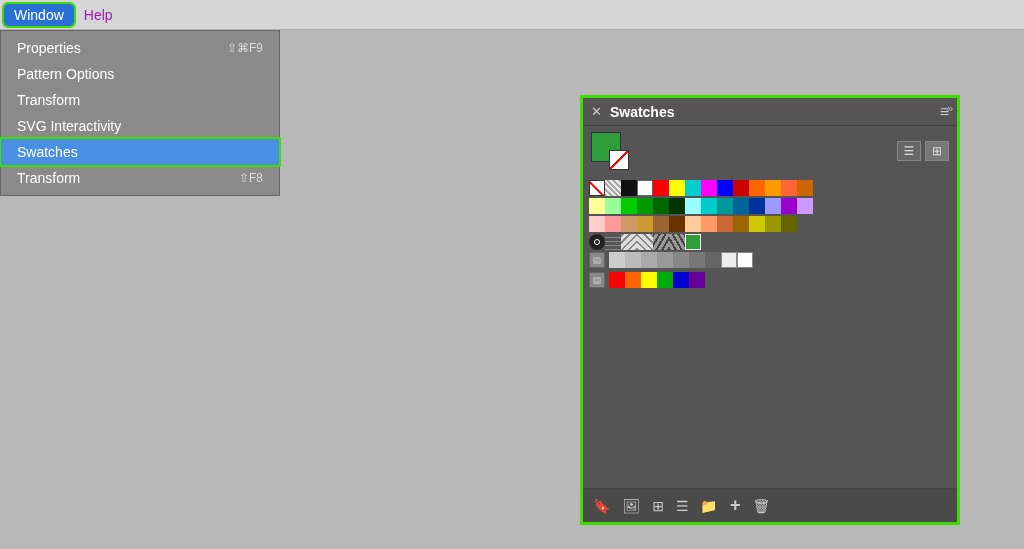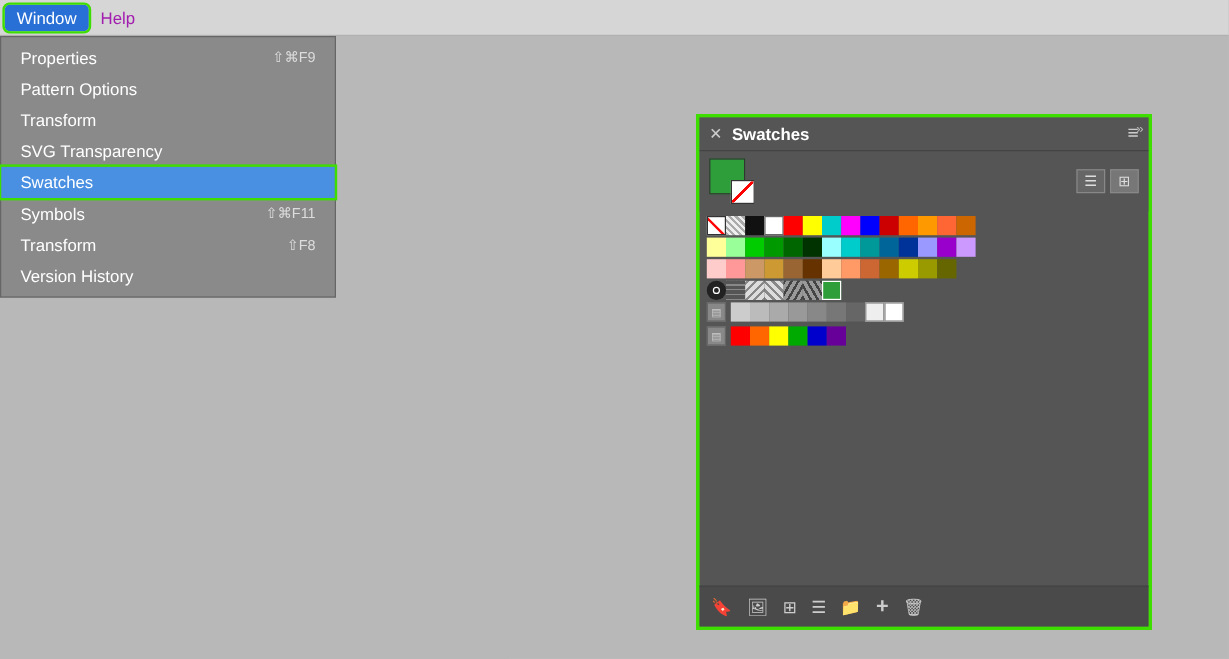--- a/index.html
+++ b/index.html
@@ -248,35 +248,28 @@
     <span>Properties</span>
     <span class="shortcut">⇧⌘F9</span>
   </div>
   <div class="menu-item">
     <span>Pattern Options</span>
   </div>
   <div class="menu-item">
     <span>Transform</span>
   </div>
   <div class="menu-item">
-    <span>SVG Transparency</span>
+    <span>SVG Interactivity</span>
   </div>
   <div class="menu-item selected">
     <span>Swatches</span>
   </div>
   <div class="menu-item">
-    <span>Symbols</span>
-    <span class="shortcut">⇧⌘F11</span>
-  </div>
-  <div class="menu-item">
     <span>Transform</span>
     <span class="shortcut">⇧F8</span>
-  </div>
-  <div class="menu-item">
-    <span>Version History</span>
   </div>
 </div>
 
 <div class="swatches-panel">
 
   <div class="panel-titlebar" style="position:relative;">
     <span class="panel-close">✕</span>
     <span class="panel-title" style="margin-left:8px;">Swatches</span>
     <span class="panel-menu-icon" style="margin-left:auto;">≡</span>
     <span style="position:absolute;right:4px;top:4px;color:#bbb;font-size:11px;cursor:pointer;">»</span>

